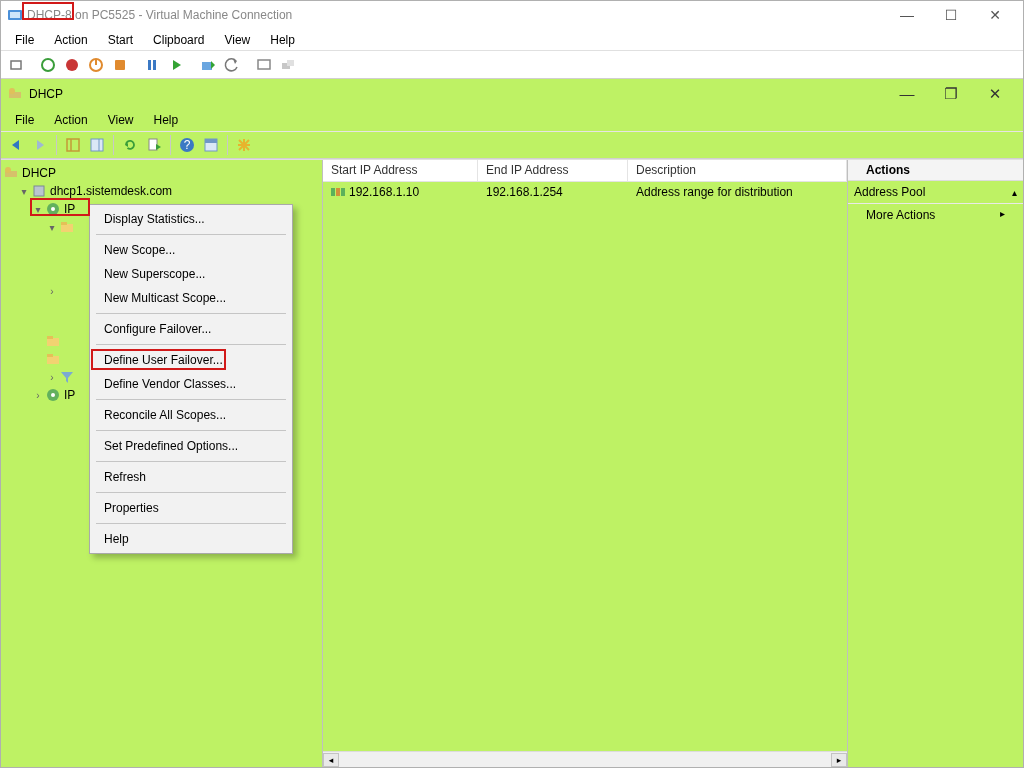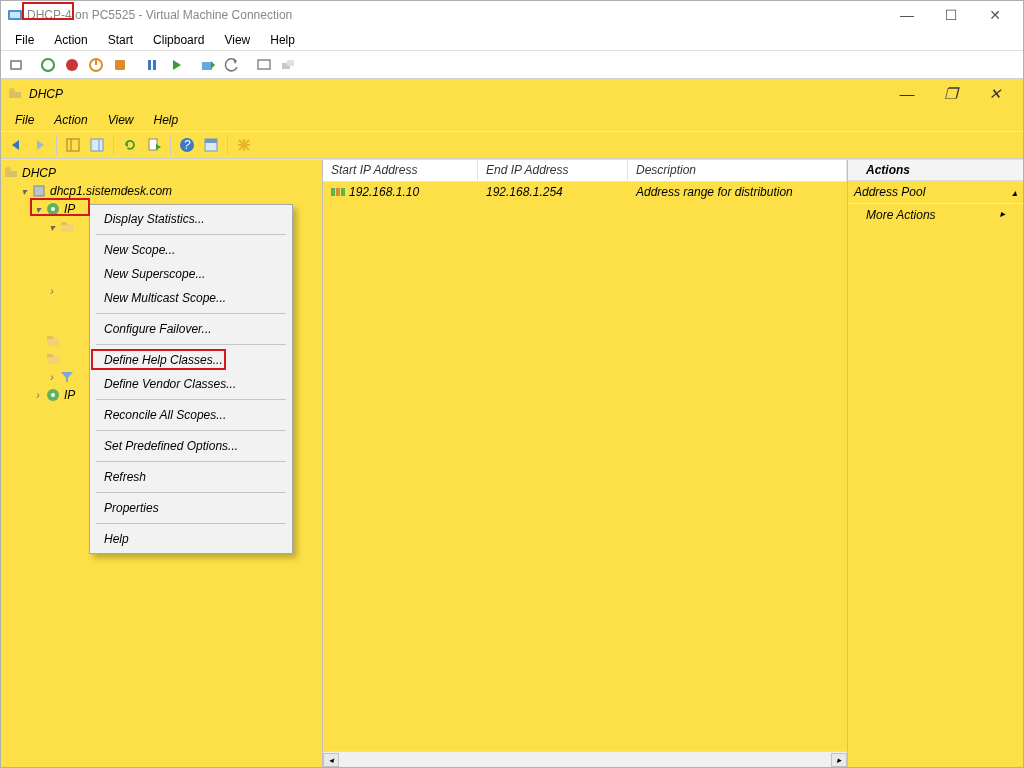--- a/index.html
+++ b/index.html
@@ -15,21 +15,21 @@
   .vm-titlebar .wc div { width: 44px; height: 28px; line-height: 28px; text-align: center; color:#555; font-size: 14px; }
 
   .vm-menubar { height: 22px; display: flex; align-items: center; padding: 0 4px; border-bottom: 1px solid #e0e0e0; }
   .vm-menubar span { padding: 0 10px; }
 
   .vm-toolbar { height: 28px; display: flex; align-items: center; padding: 0 4px; border-bottom: 1px solid #d1cfcf; gap:2px; }
   .vm-toolbar .tbtn { width: 22px; height: 22px; display:flex; align-items:center; justify-content:center; }
   .vm-toolbar .sep { width: 6px; }
 
   
-  .inner-window { flex: 1; display: flex; flex-direction: column; background: #fde047; font-style: italic; }
+  .inner-window { flex: 1; display: flex; flex-direction: column; background: #bef264; }
 
   .inner-titlebar { height: 30px; display: flex; align-items: center; padding: 0 6px; }
   .inner-titlebar .dhcp-icon { width:16px; height:16px; margin-right:6px;}
   .inner-titlebar .title { flex:1; font-size: 12px; }
   .inner-titlebar .wc { display:flex; }
   .inner-titlebar .wc div { width: 44px; height: 30px; line-height: 30px; text-align: center; font-size: 15px; color:#333;}
 
   .inner-menubar { height: 22px; display: flex; align-items: center; padding: 0 4px; }
   .inner-menubar span { padding: 0 10px; }
 
@@ -96,21 +96,21 @@
 
 <div class="vm-window">
 
   <div class="vm-titlebar">
     <span class="vm-icon">
       <svg width="16" height="16">
           <rect x="1" y="3" width="14" height="10" rx="1" fill="#4a90d9"></rect>
           <rect x="3" y="5" width="10" height="6" fill="#cde5fa"></rect>
         </svg>
     </span>
-    <span class="title">DHCP-4 on PC5525 - Virtual Machine Connection</span>
+    <span class="title">DHCP-8 on PC5525 - Virtual Machine Connection</span>
     <div class="wc">
       <div>—</div>
       <div>☐</div>
       <div>✕</div>
     </div>
   </div>
 
   <div class="hl" style="left:22px; top:2px; width:52px; height:18px;"></div>
 
   <div class="vm-menubar">
@@ -356,21 +356,21 @@
 
         <div class="ctx-menu">
           <div class="ctx-item">Display Statistics...</div>
           <div class="ctx-sep"></div>
           <div class="ctx-item">New Scope...</div>
           <div class="ctx-item">New Superscope...</div>
           <div class="ctx-item">New Multicast Scope...</div>
           <div class="ctx-sep"></div>
           <div class="ctx-item">Configure Failover...</div>
           <div class="ctx-sep"></div>
-          <div class="ctx-item">Define Help Classes...</div>
+          <div class="ctx-item">Define User Failover...</div>
           <div class="ctx-item">Define Vendor Classes...</div>
           <div class="ctx-sep"></div>
           <div class="ctx-item">Reconcile All Scopes...</div>
           <div class="ctx-sep"></div>
           <div class="ctx-item">Set Predefined Options...</div>
           <div class="ctx-sep"></div>
           <div class="ctx-item">Refresh</div>
           <div class="ctx-sep"></div>
           <div class="ctx-item">Properties</div>
           <div class="ctx-sep"></div>

